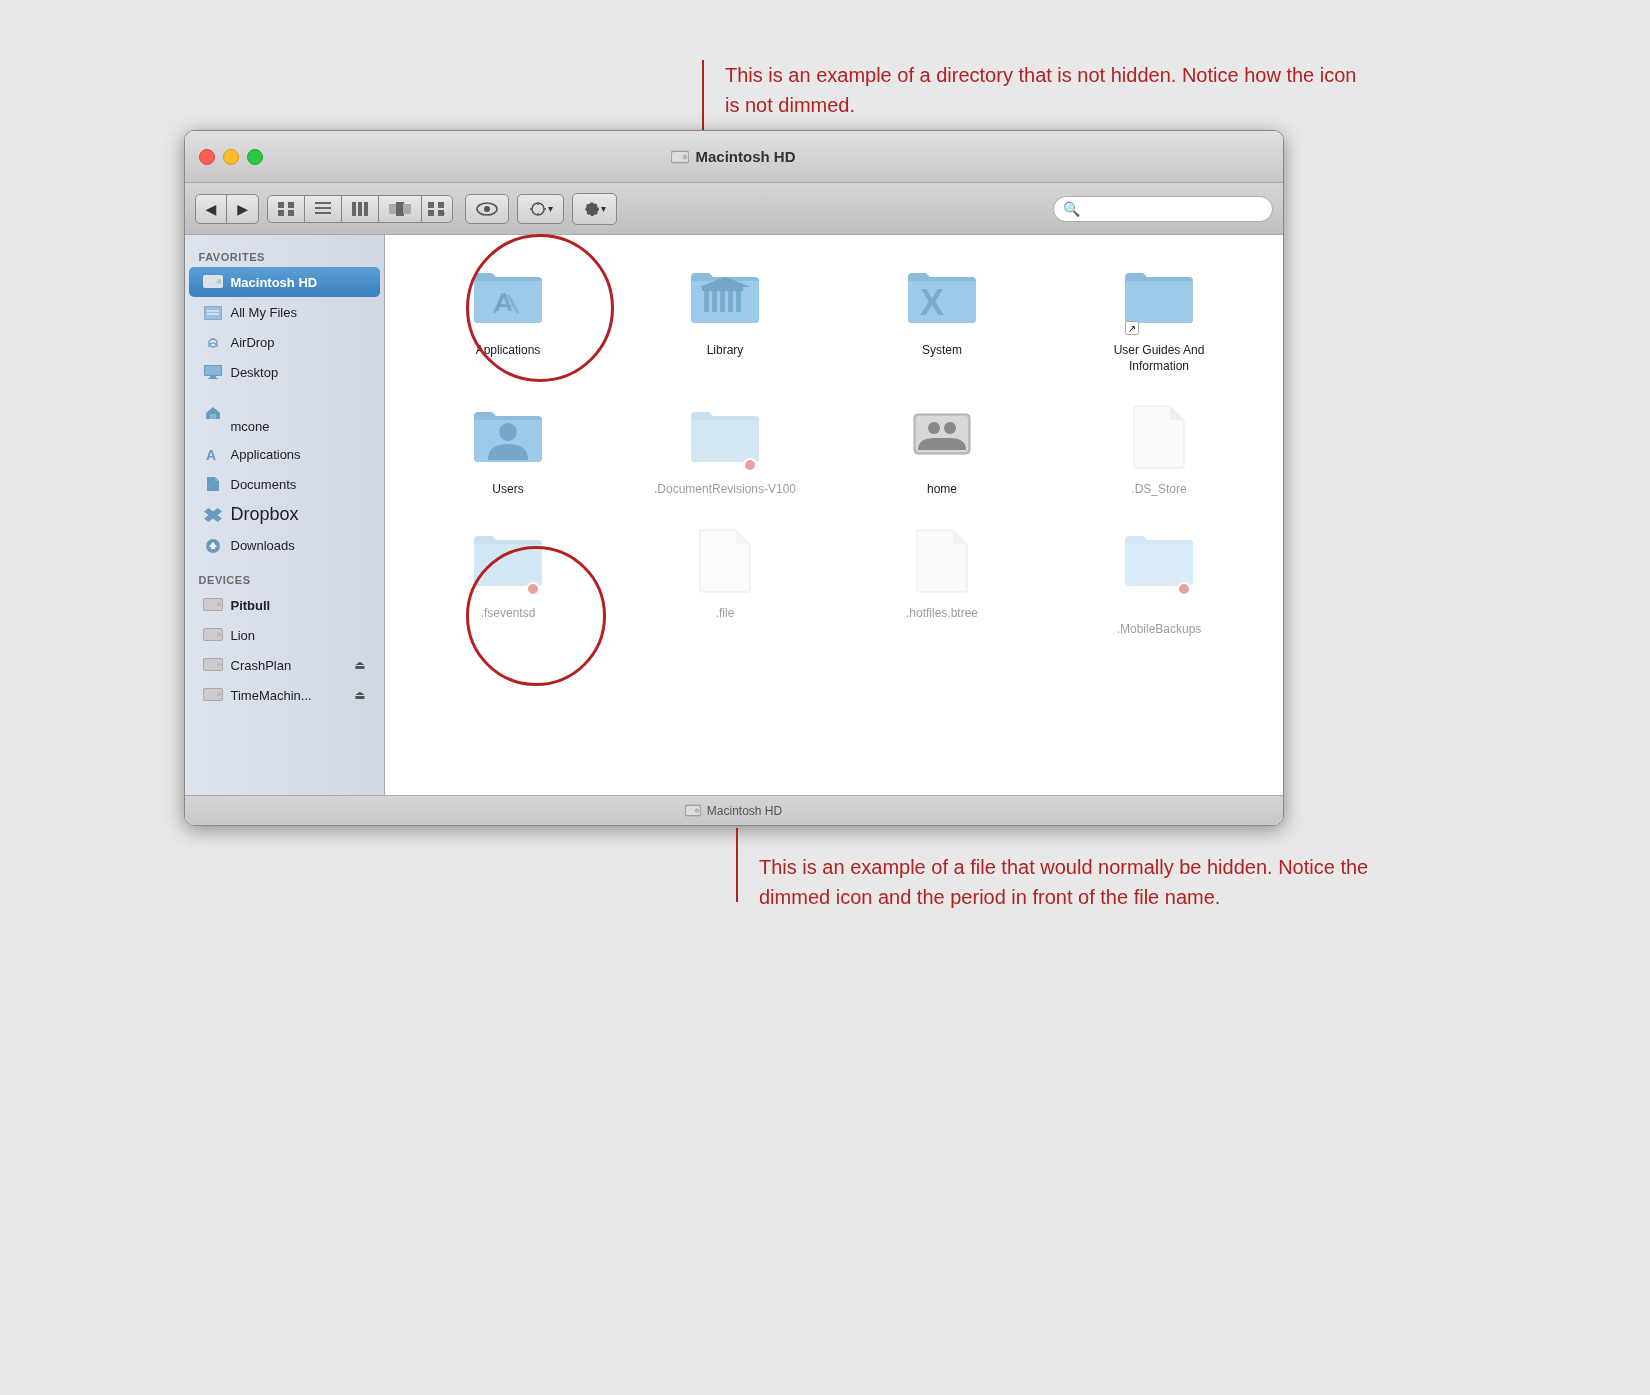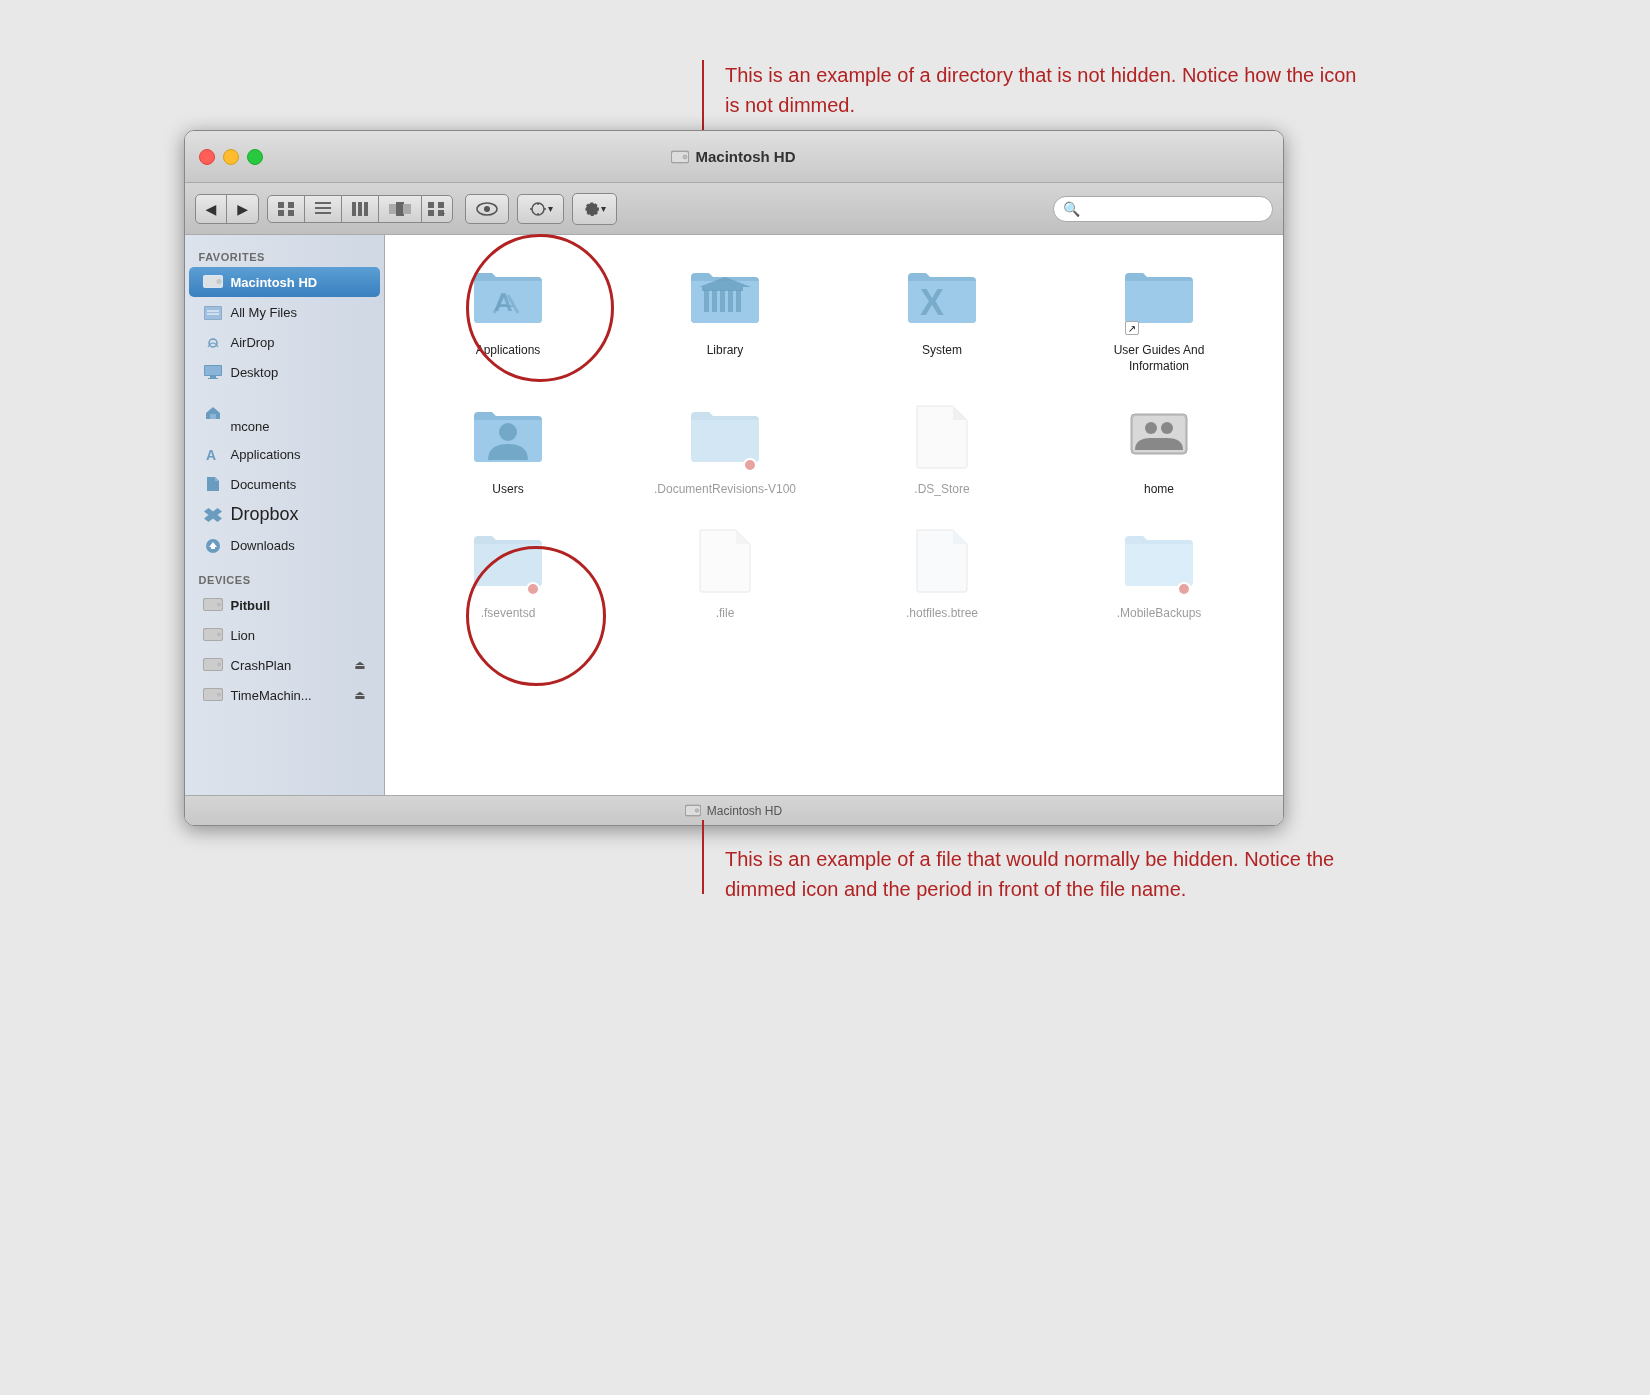--- a/index.html
+++ b/index.html
@@ -603,44 +603,44 @@
             <div class="file-icon" style="position:relative;">
               <svg width="72" height="60" viewBox="0 0 72 60">
                 <path d="M2 12 Q2 8 6 8 L20 8 L24 12 L66 12 Q70 12 70 16 L70 54 Q70 58 66 58 L6 58 Q2 58 2 54 Z" fill="#8bbcdb"></path>
                 <path d="M2 16 L70 16 L70 54 Q70 58 66 58 L6 58 Q2 58 2 54 Z" fill="#9dcae8"></path>
               </svg>
               <div class="hidden-badge"></div>
             </div>
             <span class="file-label">.DocumentRevisions-V100</span>
           </div>
 
+          <div class="file-item">
+            <div class="file-icon">
+              <svg width="72" height="60" viewBox="0 0 72 60">
+
+                <rect x="8" y="10" width="56" height="40" rx="4" fill="#c0c0c0" stroke="#aaa" stroke-width="1"></rect>
+                <rect x="10" y="12" width="52" height="36" rx="3" fill="#d8d8d8"></rect>
+
+                <circle cx="28" cy="24" r="6" fill="#888"></circle>
+                <circle cx="44" cy="24" r="6" fill="#888"></circle>
+                <path d="M12 46 Q12 34 28 34 Q36 34 36 34 Q36 34 44 34 Q60 34 60 46" fill="#888"></path>
+              </svg>
+            </div>
+            <span class="file-label">home</span>
+          </div>
+
           <div class="file-item" style="opacity:0.45;">
             <div class="file-icon">
               <svg width="58" height="66" viewBox="0 0 58 66">
 
                 <path d="M4 2 L40 2 L54 16 L54 62 Q54 64 52 64 L6 64 Q4 64 4 62 Z" fill="#f5f5f5" stroke="#ccc" stroke-width="1"></path>
                 <path d="M40 2 L40 16 L54 16 Z" fill="#e0e0e0"></path>
               </svg>
             </div>
             <span class="file-label">.DS_Store</span>
-          </div>
-
-          <div class="file-item">
-            <div class="file-icon">
-              <svg width="72" height="60" viewBox="0 0 72 60">
-
-                <rect x="8" y="10" width="56" height="40" rx="4" fill="#c0c0c0" stroke="#aaa" stroke-width="1"></rect>
-                <rect x="10" y="12" width="52" height="36" rx="3" fill="#d8d8d8"></rect>
-
-                <circle cx="28" cy="24" r="6" fill="#888"></circle>
-                <circle cx="44" cy="24" r="6" fill="#888"></circle>
-                <path d="M12 46 Q12 34 28 34 Q36 34 36 34 Q36 34 44 34 Q60 34 60 46" fill="#888"></path>
-              </svg>
-            </div>
-            <span class="file-label">home</span>
           </div>
 
           <div class="file-item" style="opacity:0.45;">
             <div class="file-icon" style="position:relative;">
               <svg width="72" height="60" viewBox="0 0 72 60">
                 <path d="M2 12 Q2 8 6 8 L20 8 L24 12 L66 12 Q70 12 70 16 L70 54 Q70 58 66 58 L6 58 Q2 58 2 54 Z" fill="#8bbcdb"></path>
                 <path d="M2 16 L70 16 L70 54 Q70 58 66 58 L6 58 Q2 58 2 54 Z" fill="#9dcae8"></path>
               </svg>
               <div class="hidden-badge"></div>
             </div>
@@ -660,21 +660,21 @@
           <div class="file-item" style="opacity:0.45;">
             <div class="file-icon">
               <svg width="58" height="66" viewBox="0 0 58 66">
                 <path d="M4 2 L40 2 L54 16 L54 62 Q54 64 52 64 L6 64 Q4 64 4 62 Z" fill="#f0f4f8" stroke="#ccc" stroke-width="1"></path>
                 <path d="M40 2 L40 16 L54 16 Z" fill="#dde8f0"></path>
               </svg>
             </div>
             <span class="file-label">.hotfiles.btree</span>
           </div>
 
-          <div class="file-item" style="opacity:0.45;">
+          <div class="file-item" style="opacity:0.45;gap:16px;">
             <div class="file-icon" style="position:relative;">
               <svg width="72" height="60" viewBox="0 0 72 60">
                 <path d="M2 12 Q2 8 6 8 L20 8 L24 12 L66 12 Q70 12 70 16 L70 54 Q70 58 66 58 L6 58 Q2 58 2 54 Z" fill="#9dcae8"></path>
                 <path d="M2 16 L70 16 L70 54 Q70 58 66 58 L6 58 Q2 58 2 54 Z" fill="#b0d8f0"></path>
               </svg>
               <div class="hidden-badge"></div>
             </div>
             <span class="file-label">.MobileBackups</span>
           </div>
 
@@ -690,21 +690,21 @@
         <span>Macintosh HD</span>
       </div>
     </div>
 
     <div style="position:absolute; top:104px; left:282px; width:148px; height:148px; border: 3px solid #b22222; border-radius:50%; pointer-events:none;"></div>
 
     <div style="position:absolute; top:416px; left:282px; width:140px; height:140px; border: 3px solid #b22222; border-radius:50%; pointer-events:none;"></div>
 
   </div>
 
-  <div style="width:1100px; display:flex; margin-top:4px; position:relative;">
+  <div style="width:1100px; display:flex; margin-top:12px; position:relative;gap:34px;">
     <div style="width:380px;"></div>
     <div style="position:relative; flex:1;">
       <div style="position:absolute; left:47px; top:-10px; width:2px; height:100%; background:#b22222;"></div>
       <div style="color:#b22222; font-size:20px; line-height:1.5; padding-left:70px; padding-top:14px; font-family: Arial, sans-serif;">
         <span>This is an example of a file that would normally
 be hidden. Notice the dimmed icon and the
 period in front of the file name.</span>
       </div>
     </div>
   </div>

